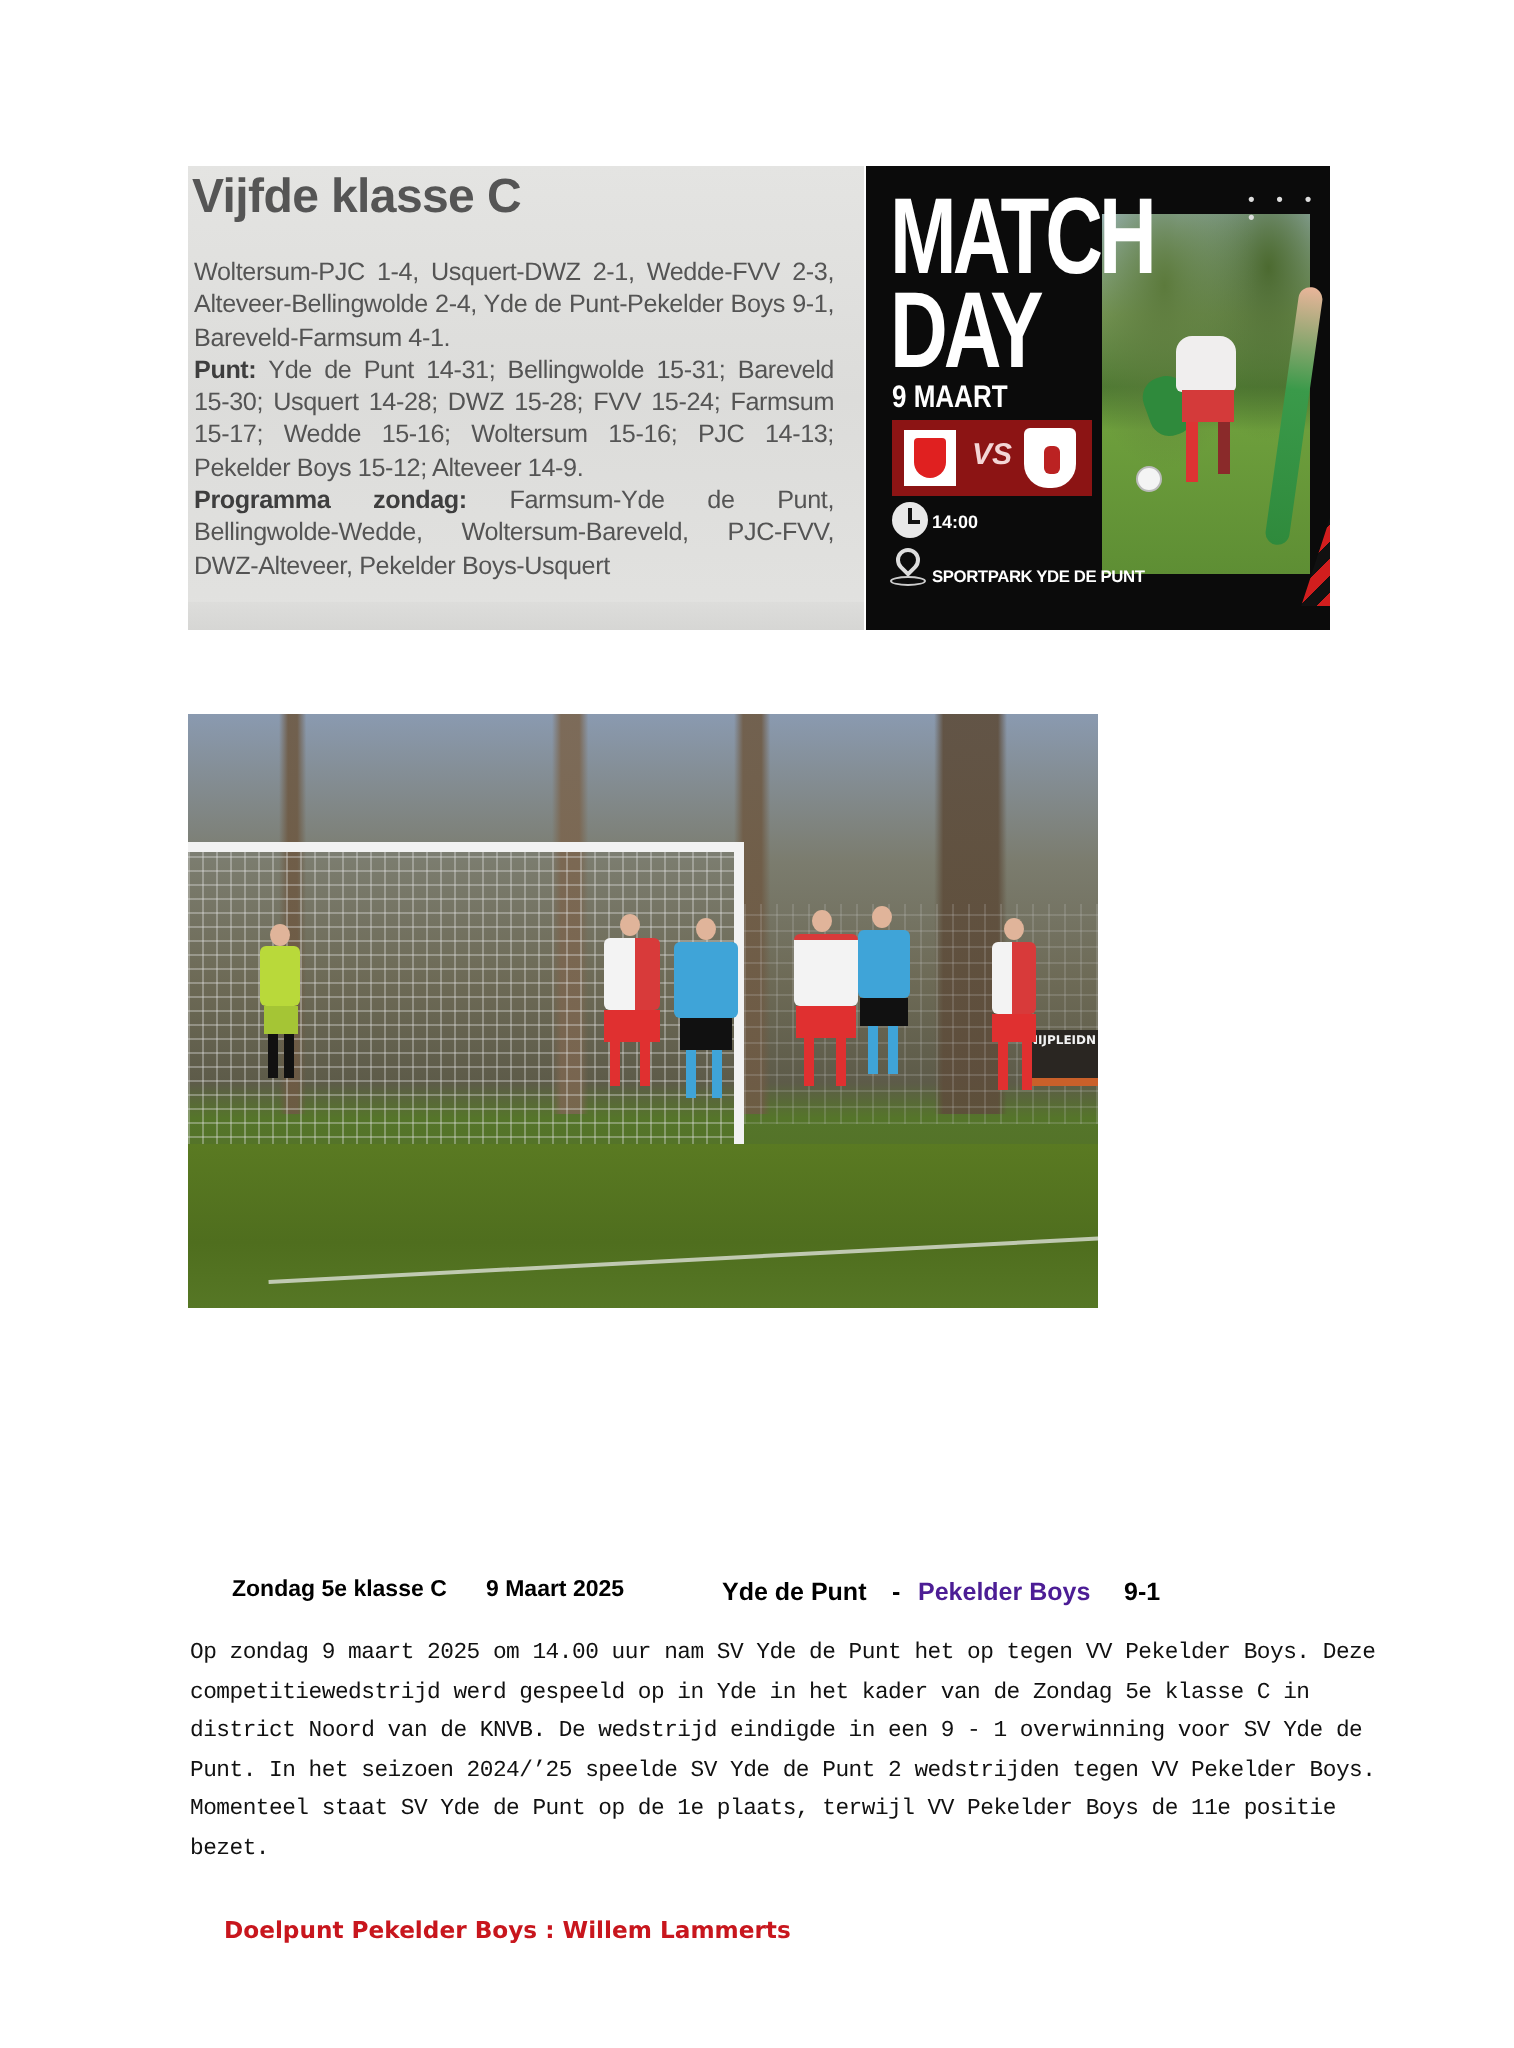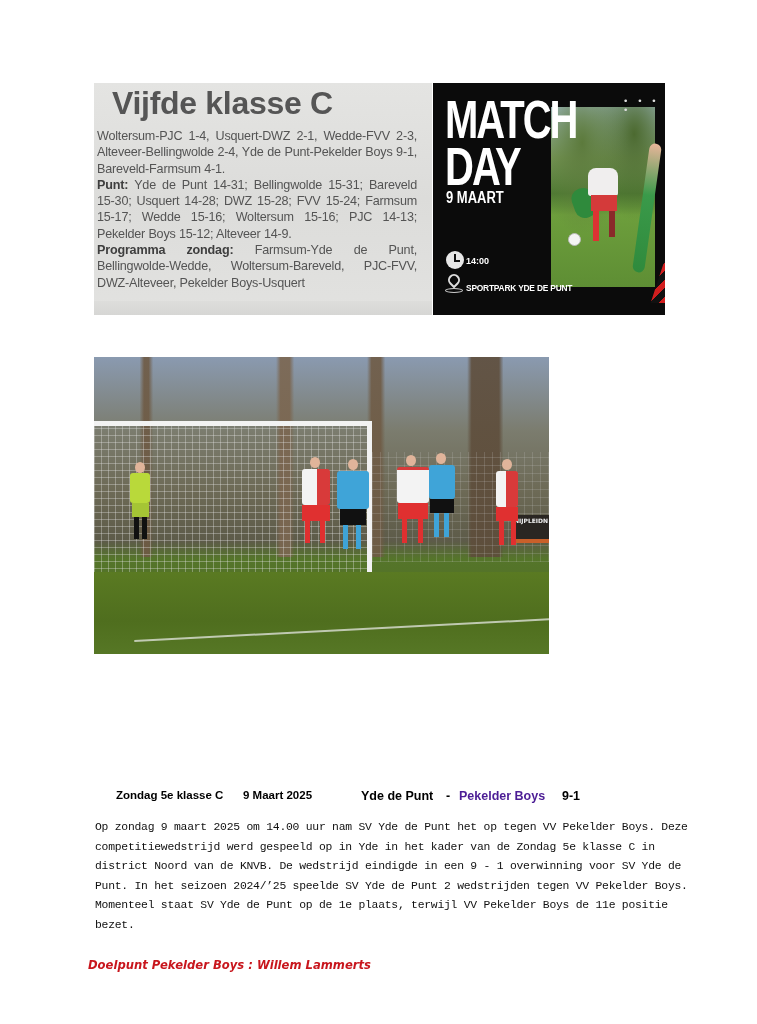--- a/index.html
+++ b/index.html
@@ -7,22 +7,22 @@
   body { position: relative; font-family: "DejaVu Sans", sans-serif; color: #000; }
 
   
   .clipping {
     position: absolute; left: 94px; top: 83px; width: 338px; height: 232px;
     background: linear-gradient(180deg, #e4e4e2 0%, #dcdcda 50%, #e2e2e0 100%);
     color: #4a4a4a; overflow: hidden;
     font-family: "Liberation Sans", sans-serif;
   }
   .clipping .c-title {
-    position: absolute; left: 18px; top: 2px;
-    font-size: 32px; font-weight: bold; color: #555; letter-spacing: -0.3px;
+    position: absolute; left: 2px; top: 2px;
+    font-size: 24px; font-weight: bold; color: #555; letter-spacing: -0.3px;
   }
   .clipping .c-body {
     position: absolute; left: 3px; top: 45px; width: 320px;
     font-size: 12.6px; line-height: 16.3px; color: #545454;
     text-align: justify; letter-spacing: -0.2px;
   }
   .clipping .c-body b { color: #3e3e3e; }
   .clipping .c-ghost {
     position: absolute; left: 0; top: 218px; width: 100%; height: 14px;
     background: linear-gradient(180deg, #dddddb, #d6d6d4);
@@ -191,24 +191,23 @@
   .heading-line .h-sep { left: 330px; }
   .heading-line .h-away { left: 343px; color: #4c1d95; }
   .heading-line .h-score { left: 446px; }
 
   .report {
     position: absolute; left: 95px; top: 818px; width: 615px;
     font-family: Liberation Mono, monospace; font-size: 11.4px; line-height: 19.5px;
     color: #111; letter-spacing: -0.25px;
   }
   .scorer {
-    position: absolute; left: 88px; top: 958px;
+    position: absolute; left: 112px; top: 958px;
     font-family: "DejaVu Sans", sans-serif; font-weight: bold; font-size: 11.6px;
     color: #c8161d;
-    font-style: italic;
   }
 </style>
 </head>
 <body>
 
 <div class="clipping">
   <div class="c-title">Vijfde klasse C</div>
   <div class="c-body">
     <span>Woltersum-PJC 1-4, Usquert-DWZ 2-1, Wedde-FVV 2-3, Alteveer-Bellingwolde 2-4, Yde de Punt-Pekelder Boys 9-1, Bareveld-Farmsum 4-1.</span>
     <br>
@@ -227,20 +226,29 @@
   <div class="p-player"></div>
   <div class="p-shorts"></div>
   <div class="p-leg1"></div>
   <div class="p-leg2"></div>
   <div class="p-ball"></div>
   <div class="p-arm"></div>
   <div class="p-dots">• • • •</div>
   <div class="p-match">MATCH</div>
   <div class="p-day">DAY</div>
   <div class="p-date">9 MAART</div>
+  <div class="p-vs-bar">
+    <div class="p-logo-home">
+        <div class="shield"></div>
+      </div>
+    <div class="p-vs">VS</div>
+    <div class="p-logo-away">
+        <div class="fig"></div>
+      </div>
+  </div>
   <div class="p-clock"></div>
   <div class="p-time">14:00</div>
   <div class="p-pin"></div>
   <div class="p-pin-base"></div>
   <div class="p-venue">SPORTPARK YDE DE PUNT</div>
   <div class="p-stripes"></div>
 </div>
 
 <div class="team-photo">
   <div class="trees"></div>

